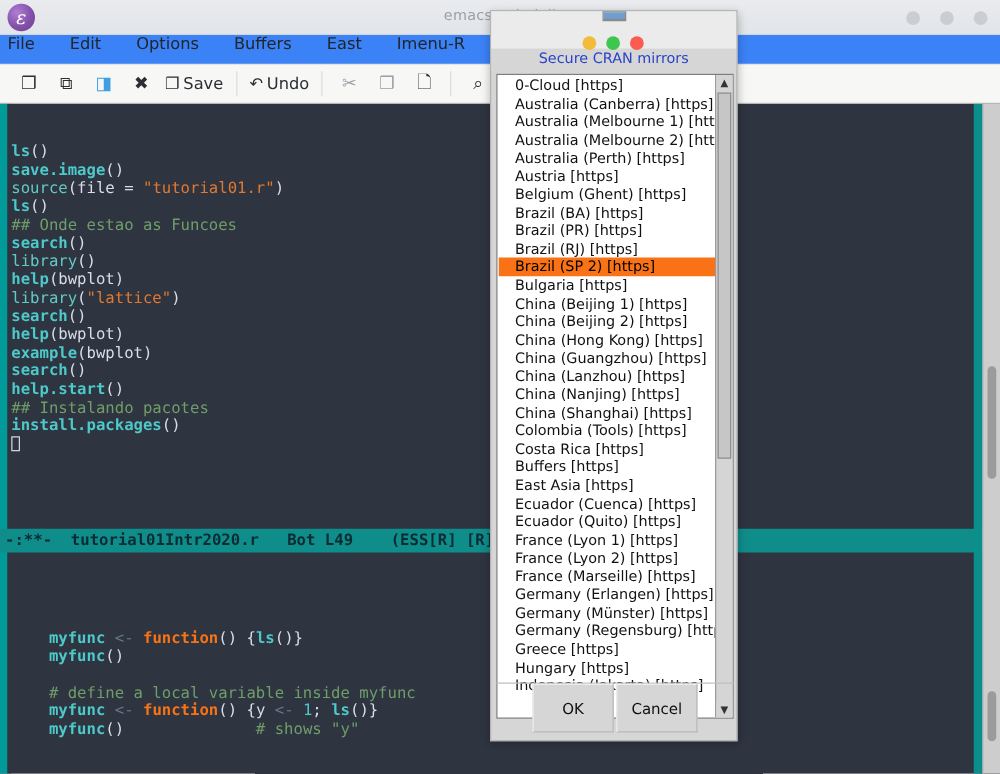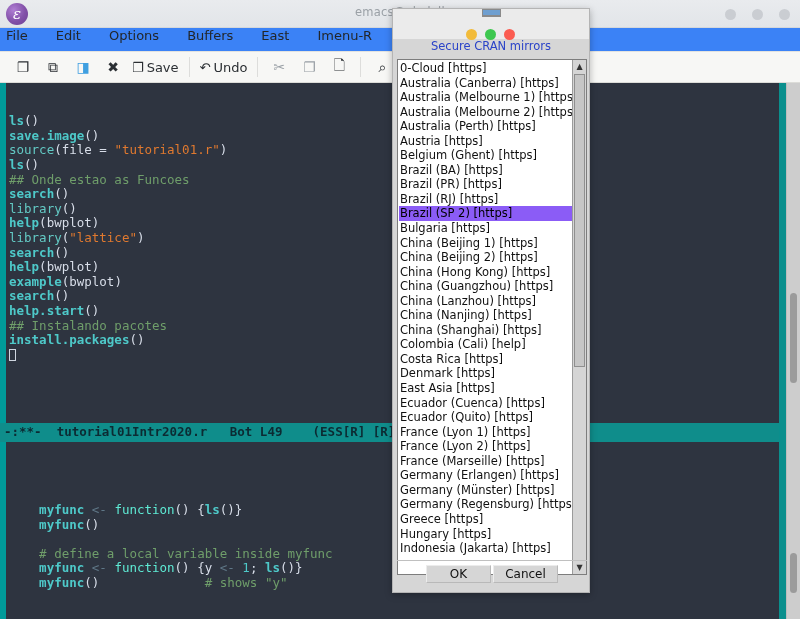--- a/index.html
+++ b/index.html
@@ -126,21 +126,21 @@
     position: absolute; right: 3px; width: 7px;
     background: #9b9b9b; border-radius: 4px;
   }
 
   
   .c-fn      { color: #4ec9c9; font-weight: bold; }
   .c-fnl     { color: #63c9c4; }
   .c-paren   { color: #d8dee9; }
   .c-str     { color: #e0792f; }
   .c-com     { color: #6f9e6a; }
-  .c-kw      { color: #5eead4; font-weight: normal; }
+  .c-kw      { color: #f97316; font-weight: bold; }
   .c-plain   { color: #d8dee9; }
   .c-dim     { color: #5f7787; }
   .c-num     { color: #4ec9c9; }
   .c-var     { color: #4ec9c9; font-weight: bold; text-align: right; }
 
   .modeline {
     background: #0f8d8b;
     color: #0c2b33;
     font-family: "DejaVu Sans Mono", monospace;
     font-size: 12.5px;
@@ -217,24 +217,24 @@
     flex: 1;
     overflow: hidden;
     padding: 1px 0 0 1px;
   }
   .dlg-list div {
     font-size: 11.5px;
     line-height: 14.55px;
     height: 14.55px;
     color: #111;
     white-space: nowrap;
-    padding-left: 1px;
+    padding-left: 13px;
   }
   .dlg-list div.sel {
-    background: #8b5cf6;
+    background: #f97316;
     color: #000;
   }
   .dlg-sb {
     width: 14px;
     background: #d5d5d5;
     border-left: 1px solid #9b9b9b;
     position: relative;
   }
   .dlg-sb .arrow {
     position: absolute; left: 0; width: 13px; height: 13px;
@@ -247,24 +247,23 @@
   .dlg-sb .thumb {
     position: absolute; left: 1px; width: 11px;
     top: 14px; height: 293px;
     background: #c6c6c6;
     border: 1px solid #8f8f8f;
   }
 
   .dlg-actions {
     position: absolute;
     left: 4px; bottom: 6px;
-    width: 190px; height: 26px;
+    width: 190px; height: 40px;
     display: flex;
     border-top: 1px solid #c0c0c0;
-    align-items: center;
   }
   .dlg-actions button {
     flex: 1;
     margin: 0 1px;
     background: #d6d6d6;
     border: 1px solid #b9b9b9;
     border-top-color: #ececec;
     border-left-color: #ececec;
     font-size: 12px;
     color: #111;
@@ -379,23 +378,23 @@
           <div>Brazil (RJ) [https]</div>
           <div class="sel">Brazil (SP 2) [https]</div>
           <div>Bulgaria [https]</div>
           <div>China (Beijing 1) [https]</div>
           <div>China (Beijing 2) [https]</div>
           <div>China (Hong Kong) [https]</div>
           <div>China (Guangzhou) [https]</div>
           <div>China (Lanzhou) [https]</div>
           <div>China (Nanjing) [https]</div>
           <div>China (Shanghai) [https]</div>
-          <div>Colombia (Cali) [help]</div>
+          <div>Colombia (Tools) [https]</div>
           <div>Costa Rica [https]</div>
-          <div>Denmark [https]</div>
+          <div>Buffers [https]</div>
           <div>East Asia [https]</div>
           <div>Ecuador (Cuenca) [https]</div>
           <div>Ecuador (Quito) [https]</div>
           <div>France (Lyon 1) [https]</div>
           <div>France (Lyon 2) [https]</div>
           <div>France (Marseille) [https]</div>
           <div>Germany (Erlangen) [https]</div>
           <div>Germany (Münster) [https]</div>
           <div>Germany (Regensburg) [https]</div>
           <div>Greece [https]</div>

